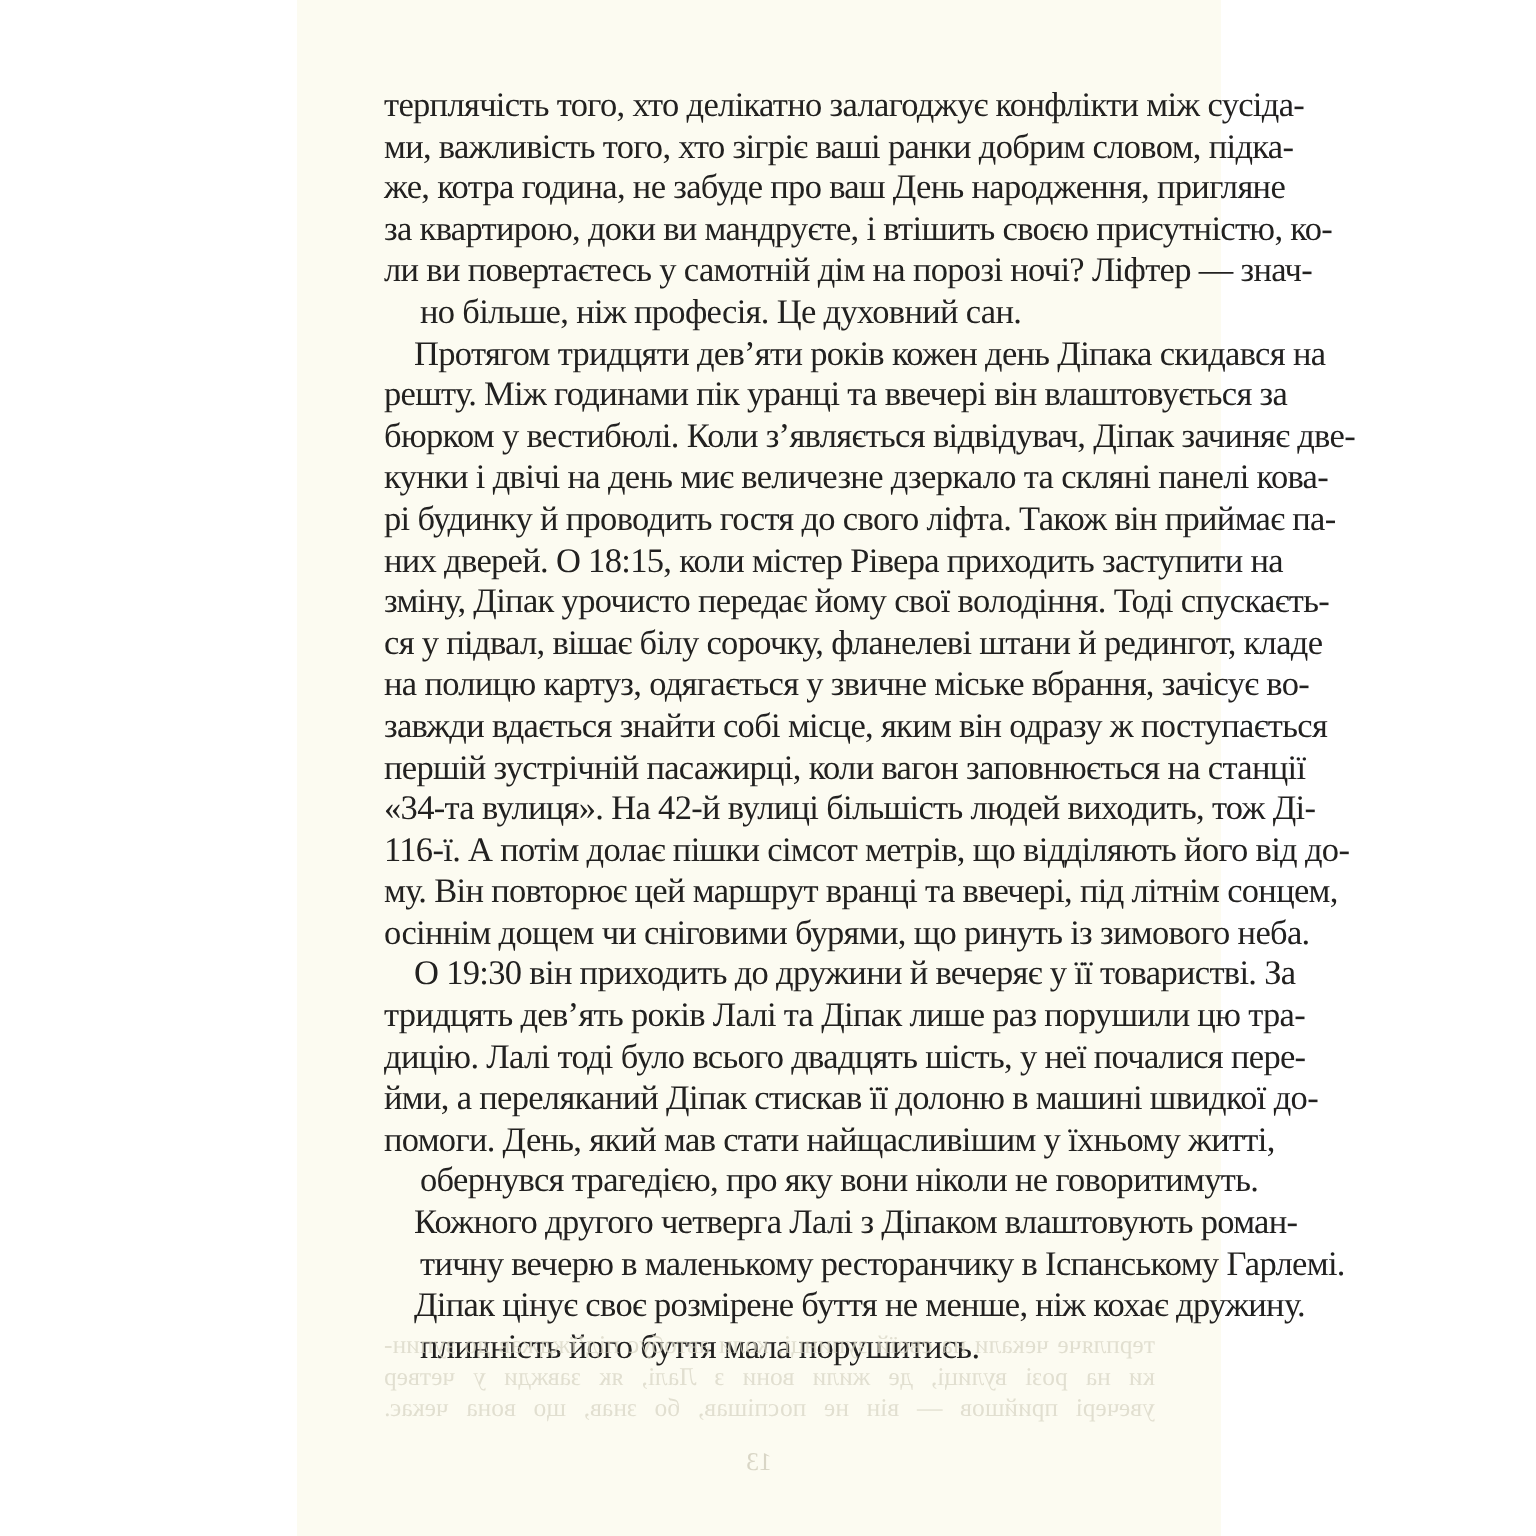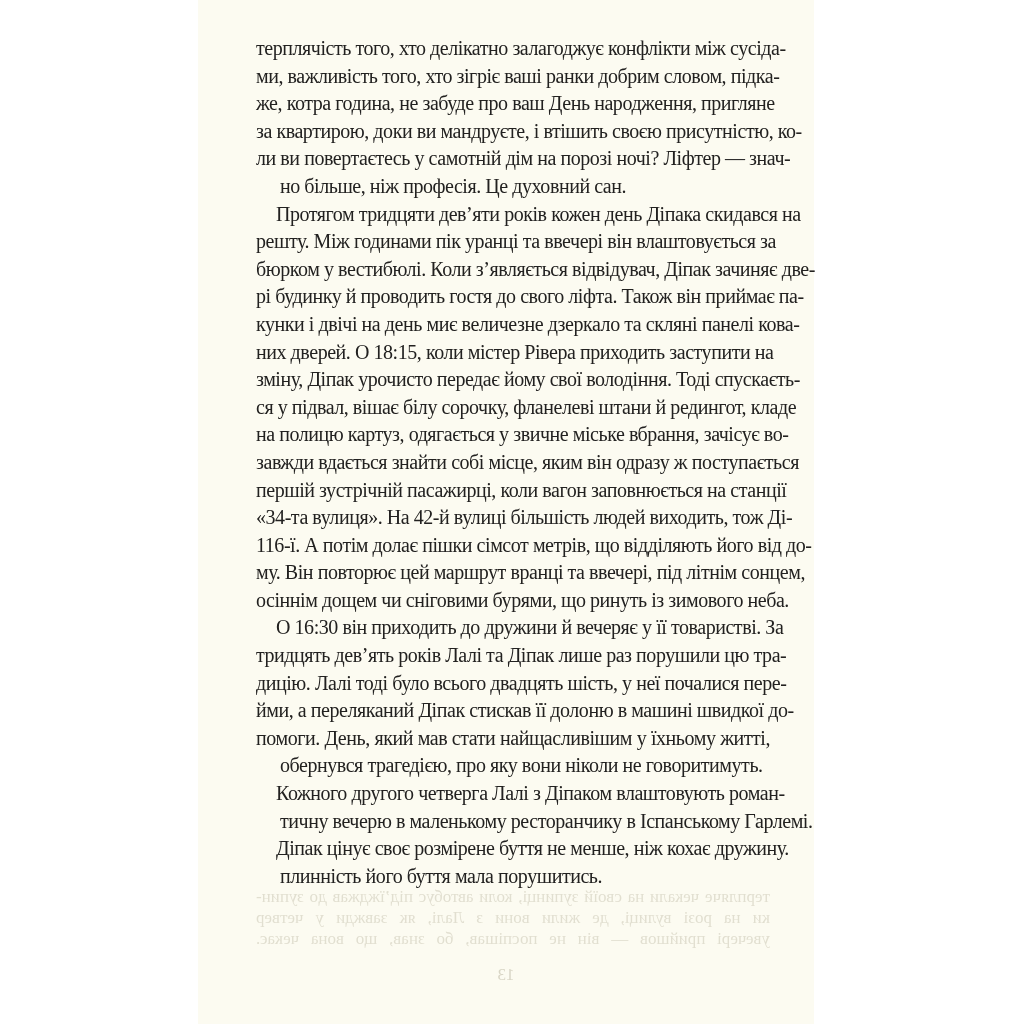--- a/index.html
+++ b/index.html
@@ -14,24 +14,24 @@
       position: absolute;
       left: 198px;
       top: 0;
       width: 616px;
       height: 1024px;
       background: #fcfbf1;
     }
     .text-block {
       position: absolute;
       left: 58px;
-      top: 35px;
+      top: 56px;
       width: 514px;
       font-family: "Liberation Serif", "DejaVu Serif", serif;
-      font-size: 20px;
+      font-size: 23px;
       line-height: 27.6px;
       color: #222120;
       letter-spacing: -0.45px;
     }
     .line {
       display: block;
       white-space: nowrap;
       text-align: justify;
       text-align-last: justify;
       height: 27.6px;
@@ -76,33 +76,33 @@
   <div class="text-block">
     <span class="line">терплячість того, хто делікатно залагоджує конфлікти між сусіда-</span>
     <span class="line">ми, важливість того, хто зігріє ваші ранки добрим словом, підка-</span>
     <span class="line">же, котра година, не забуде про ваш День народження, пригляне</span>
     <span class="line">за квартирою, доки ви мандруєте, і втішить своєю присутністю, ко-</span>
     <span class="line">ли ви повертаєтесь у самотній дім на порозі ночі? Ліфтер — знач-</span>
     <span class="line last">но більше, ніж професія. Це духовний сан.</span>
     <span class="line indent">Протягом тридцяти дев’яти років кожен день Діпака скидався на</span>
     <span class="line">решту. Між годинами пік уранці та ввечері він влаштовується за</span>
     <span class="line">бюрком у вестибюлі. Коли з’являється відвідувач, Діпак зачиняє две-</span>
+    <span class="line">кунки і двічі на день миє величезне дзеркало та скляні панелі кова-</span>
     <span class="line">рі будинку й проводить гостя до свого ліфта. Також він приймає па-</span>
-    <span class="line">кунки і двічі на день миє величезне дзеркало та скляні панелі кова-</span>
     <span class="line">них дверей. О 18:15, коли містер Рівера приходить заступити на</span>
     <span class="line">зміну, Діпак урочисто передає йому свої володіння. Тоді спускаєть-</span>
     <span class="line">ся у підвал, вішає білу сорочку, фланелеві штани й редингот, кладе</span>
     <span class="line">на полицю картуз, одягається у звичне міське вбрання, зачісує во-</span>
     <span class="line">завжди вдається знайти собі місце, яким він одразу ж поступається</span>
     <span class="line">першій зустрічній пасажирці, коли вагон заповнюється на станції</span>
     <span class="line">«34-та вулиця». На 42-й вулиці більшість людей виходить, тож Ді-</span>
     <span class="line">116-ї. А потім долає пішки сімсот метрів, що відділяють його від до-</span>
     <span class="line">му. Він повторює цей маршрут вранці та ввечері, під літнім сонцем,</span>
     <span class="line">осіннім дощем чи сніговими бурями, що ринуть із зимового неба.</span>
-    <span class="line indent">О 16:30 він приходить до дружини й вечеряє у її товаристві. За</span>
+    <span class="line indent">О 19:30 він приходить до дружини й вечеряє у її товаристві. За</span>
     <span class="line">тридцять дев’ять років Лалі та Діпак лише раз порушили цю тра-</span>
     <span class="line">дицію. Лалі тоді було всього двадцять шість, у неї почалися пере-</span>
     <span class="line">йми, а переляканий Діпак стискав її долоню в машині швидкої до-</span>
     <span class="line">помоги. День, який мав стати найщасливішим у їхньому житті,</span>
     <span class="line last">обернувся трагедією, про яку вони ніколи не говоритимуть.</span>
     <span class="line indent">Кожного другого четверга Лалі з Діпаком влаштовують роман-</span>
     <span class="line last">тичну вечерю в маленькому ресторанчику в Іспанському Гарлемі.</span>
     <span class="line indent">Діпак цінує своє розмірене буття не менше, ніж кохає дружину.</span>
     <span class="line last">плинність його буття мала порушитись.</span>
   </div>

